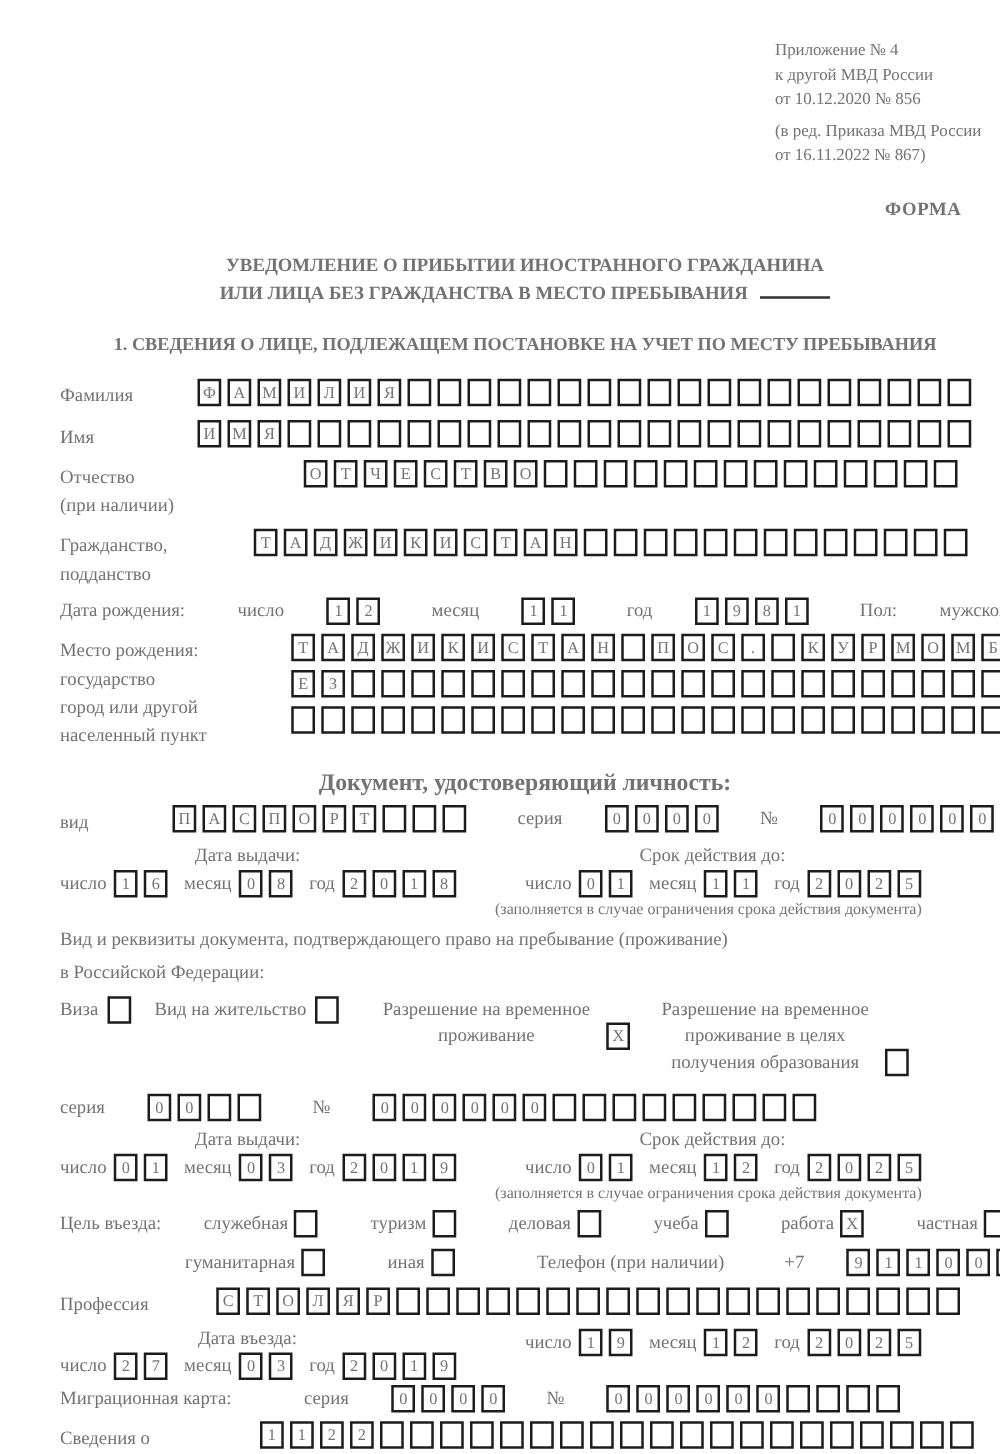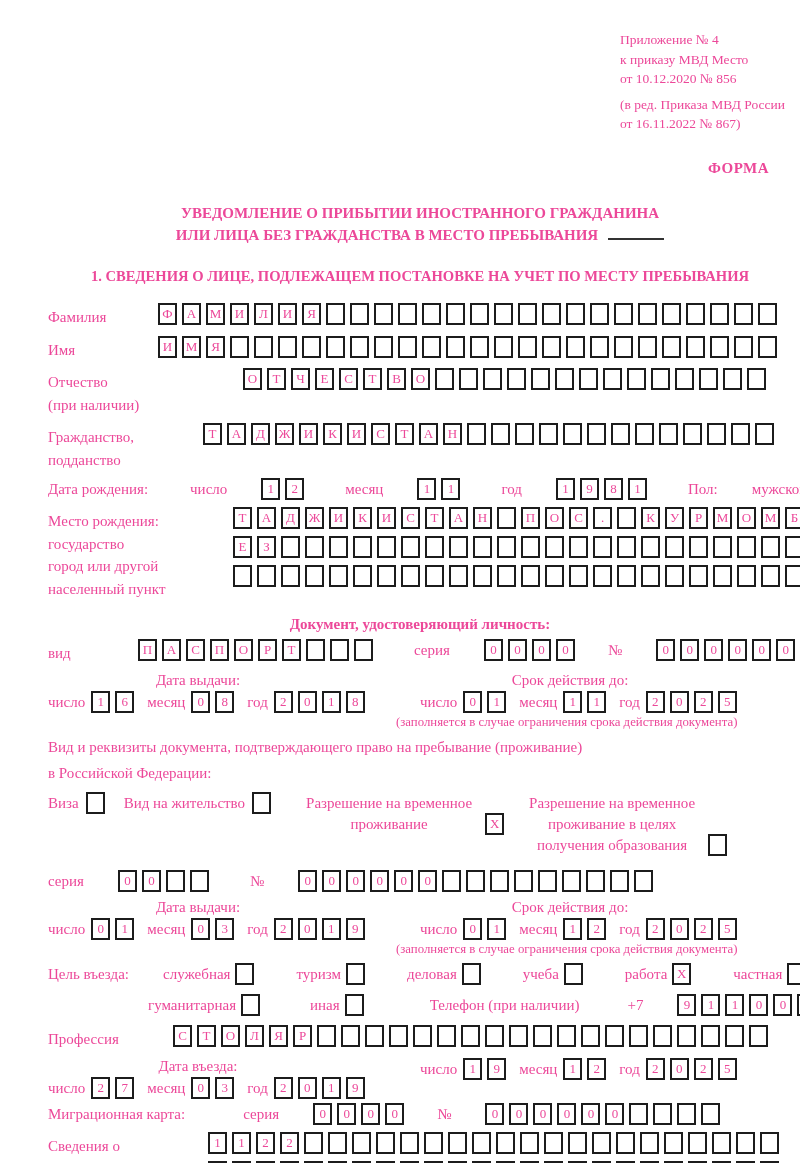--- a/index.html
+++ b/index.html
@@ -2,21 +2,21 @@
 <html lang="ru"><head>
 <meta charset="utf-8">
 <style>
   html,body{margin:0;padding:0;background:#fff;}
   .page{
     position:relative;
     width:800px;height:1163px;
     box-sizing:border-box;
     padding:30px 8px 2px 48px;
     font-family:"Liberation Serif","DejaVu Serif",serif;
-    color:#ec4899;
+    color:#737373;
     overflow:hidden;
   }
   
   .hdr-right{margin-left:572px;font-size:13.5px;line-height:1.45;}
   .hdr-right .amend{margin-top:6px;}
   .forma{margin-left:572px;margin-top:26px;font-weight:bold;font-size:15px;letter-spacing:.5px;padding-left:88px;}
   
   .title{margin-top:26px;text-align:center;font-weight:bold;font-size:15px;line-height:1.45;}
   .uline{display:inline-block;width:56px;border-bottom:2px solid #333;margin-left:10px;vertical-align:baseline;height:12px;}
   .sec-heading{margin-top:22px;margin-bottom:18px;text-align:center;font-weight:bold;font-size:14.6px;}
@@ -35,40 +35,40 @@
   .inline-lab{font-size:15px;padding-top:3px;margin-right:6px;flex:0 0 auto;}
   .gap8{margin-left:8px}.gap14{margin-left:14px}.gap24{margin-left:24px}
   
   .dates-pair{display:flex;margin-bottom:4px;}
   .dp-left{width:372px;flex:0 0 auto;}
   .dp-right{flex:1;}
   .dp-head{font-size:15px;text-align:center;width:300px;margin-bottom:2px;}
   .dp-row{display:flex;align-items:flex-start;}
   .dp-note{font-size:12.8px;margin-top:2px;margin-left:-24px;white-space:nowrap;}
   
-  .doc-heading{text-align:center;font-weight:bold;font-size:15px;margin:4px 0 6px 0;}
+  .doc-heading{text-align:center;font-weight:bold;font-size:19px;margin:4px 0 6px 0;}
   .intro{font-size:15px;line-height:1.75;margin-bottom:4px;}
   
   .opts{display:flex;align-items:flex-start;margin-bottom:14px;}
   .opt{display:flex;align-items:flex-end;}
   .opt .opt-label{font-size:15px;padding-top:3px;margin-right:7px;line-height:1.4;}
   .opt .center{max-width:178px;text-align:center;}
   
   .purpose .pair{display:flex;align-items:flex-start;margin-right:9px;justify-content:space-between;}
   .purpose .pair .inline-lab{margin-right:5px;}
   .reps{display:flex;}
 </style>
 </head>
 <body>
 
 <div class="page">
 
   <div class="hdr-right">
     <div>Приложение № 4</div>
-    <div>к приказу МВД Место</div>
+    <div>к другой МВД России</div>
     <div>от 10.12.2020 № 856</div>
     <div class="amend">
       <div>(в ред. Приказа МВД России</div>
       <div>от 16.11.2022 № 867)</div>
     </div>
   </div>
   <div class="forma">ФОРМА</div>
 
   <div class="title">
     <div>УВЕДОМЛЕНИЕ О ПРИБЫТИИ ИНОСТРАННОГО ГРАЖДАНИНА</div>

